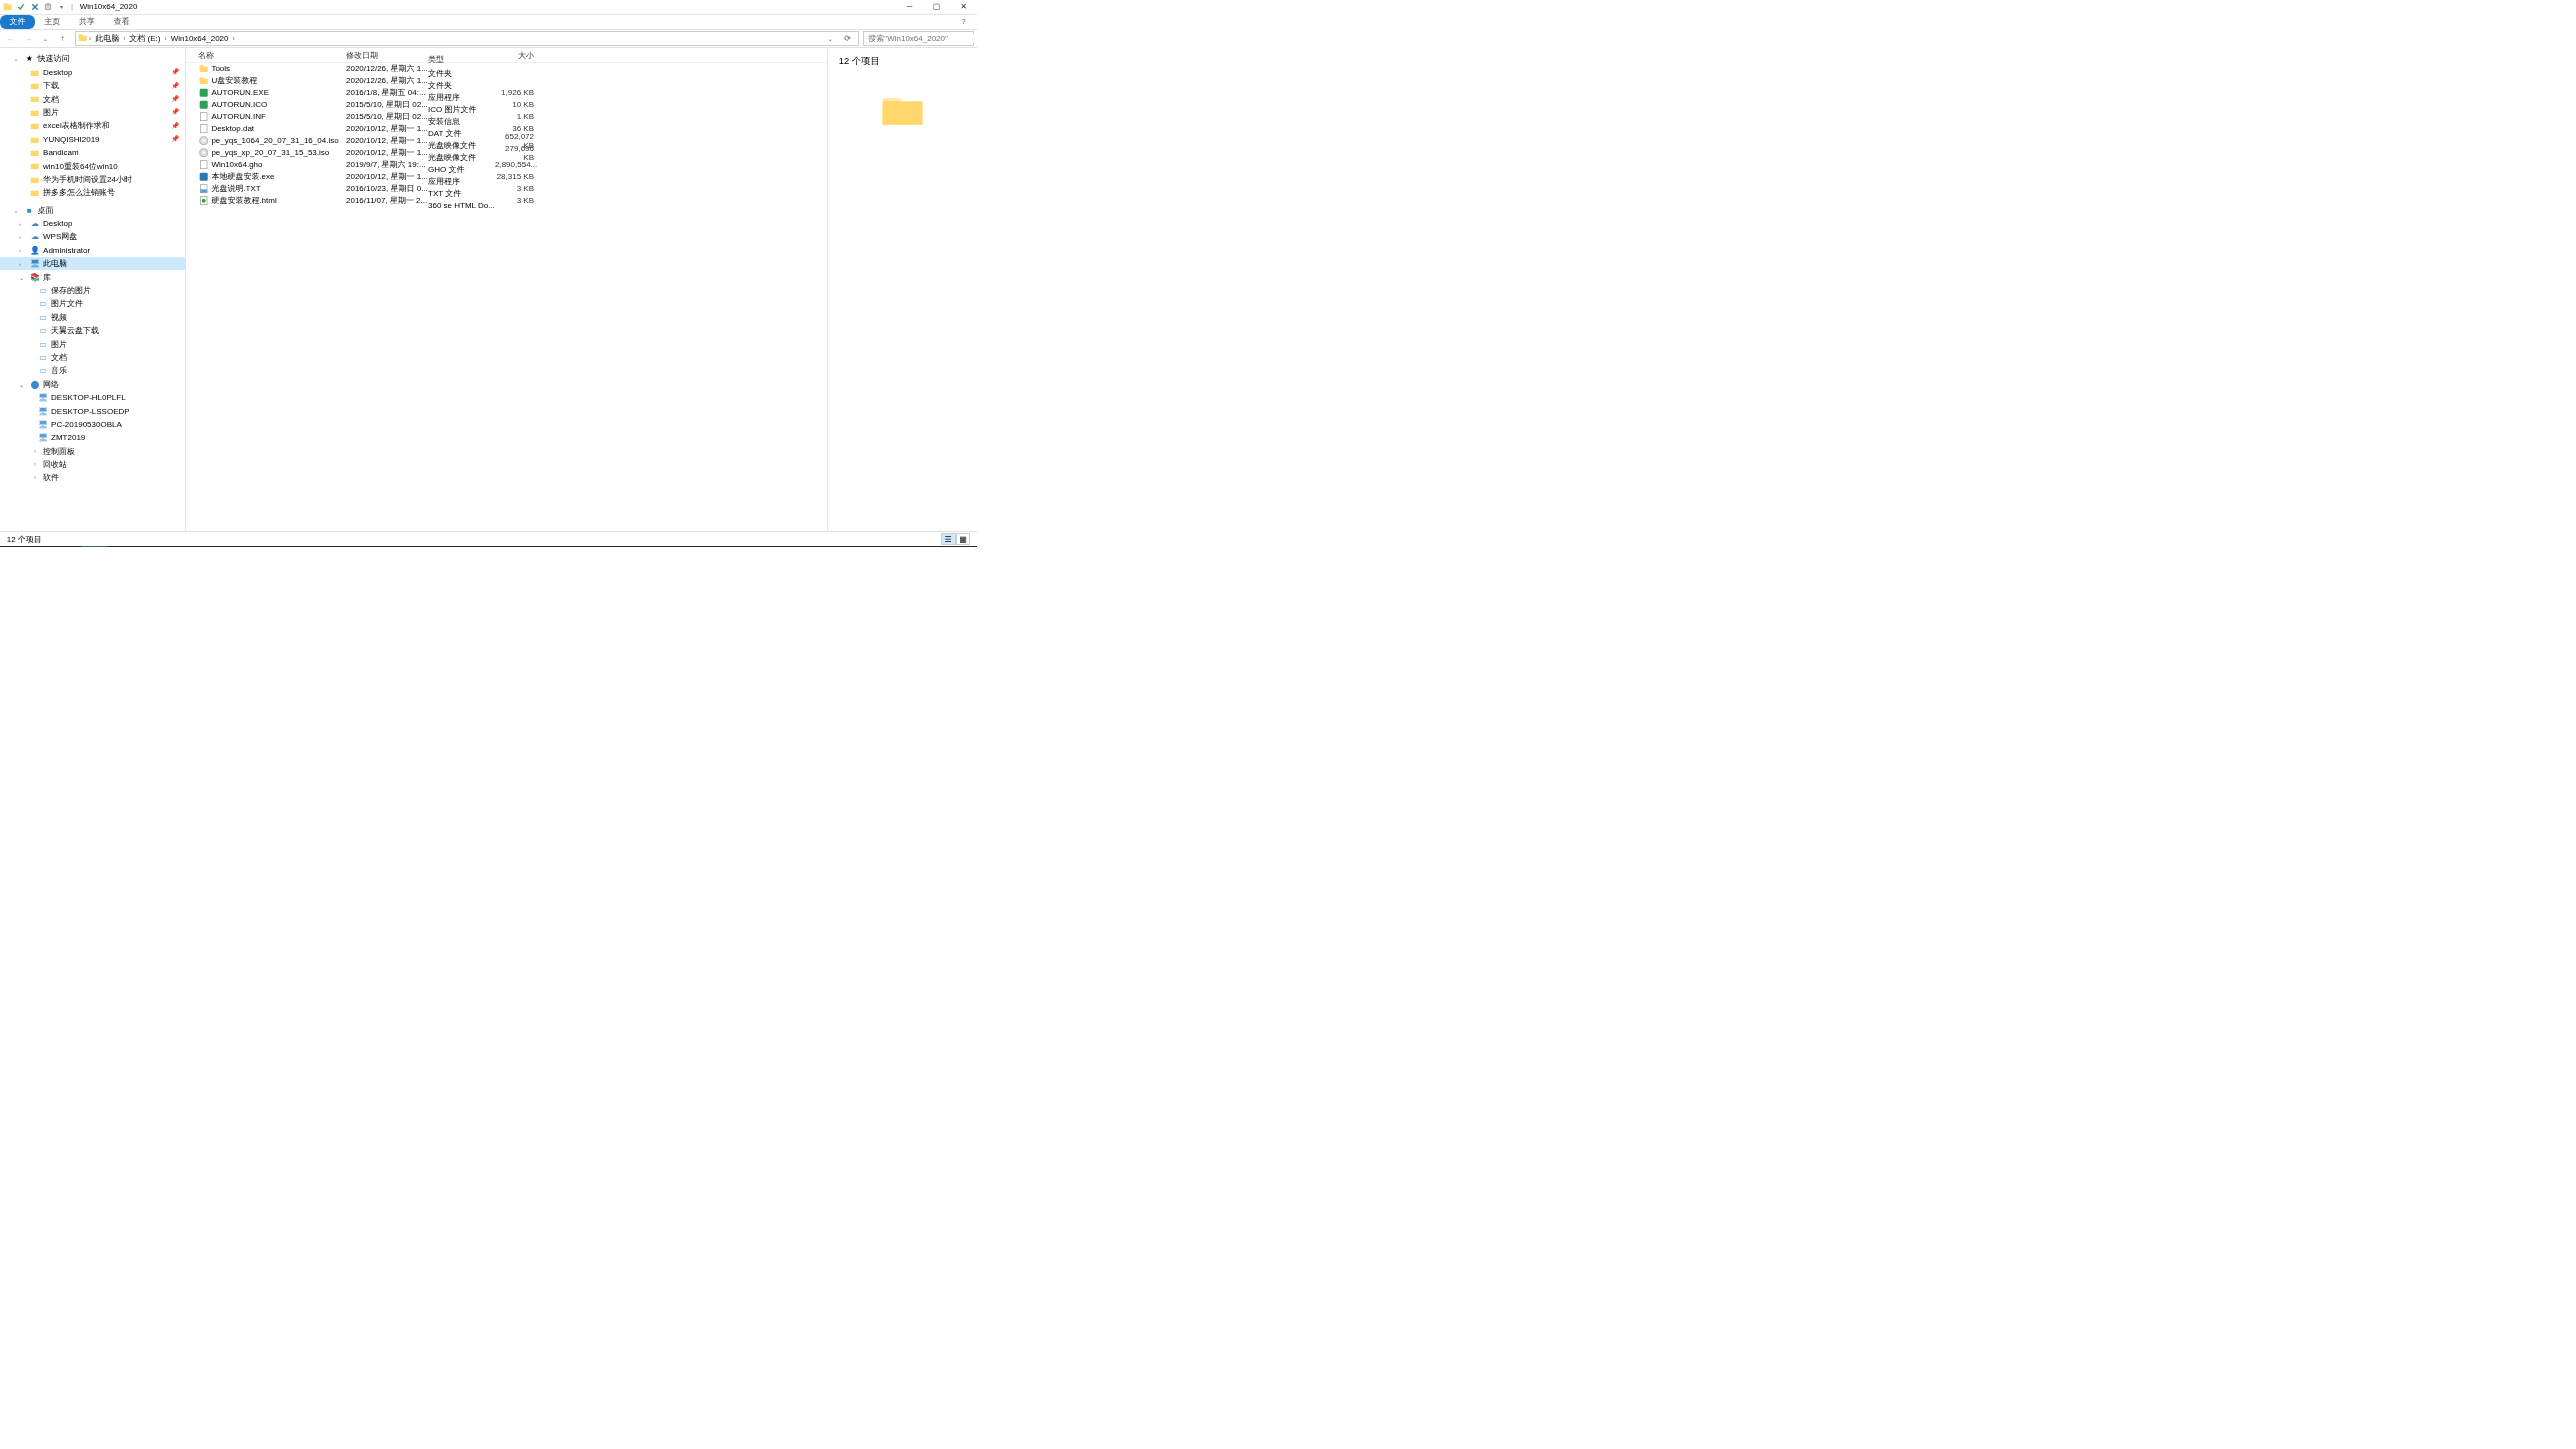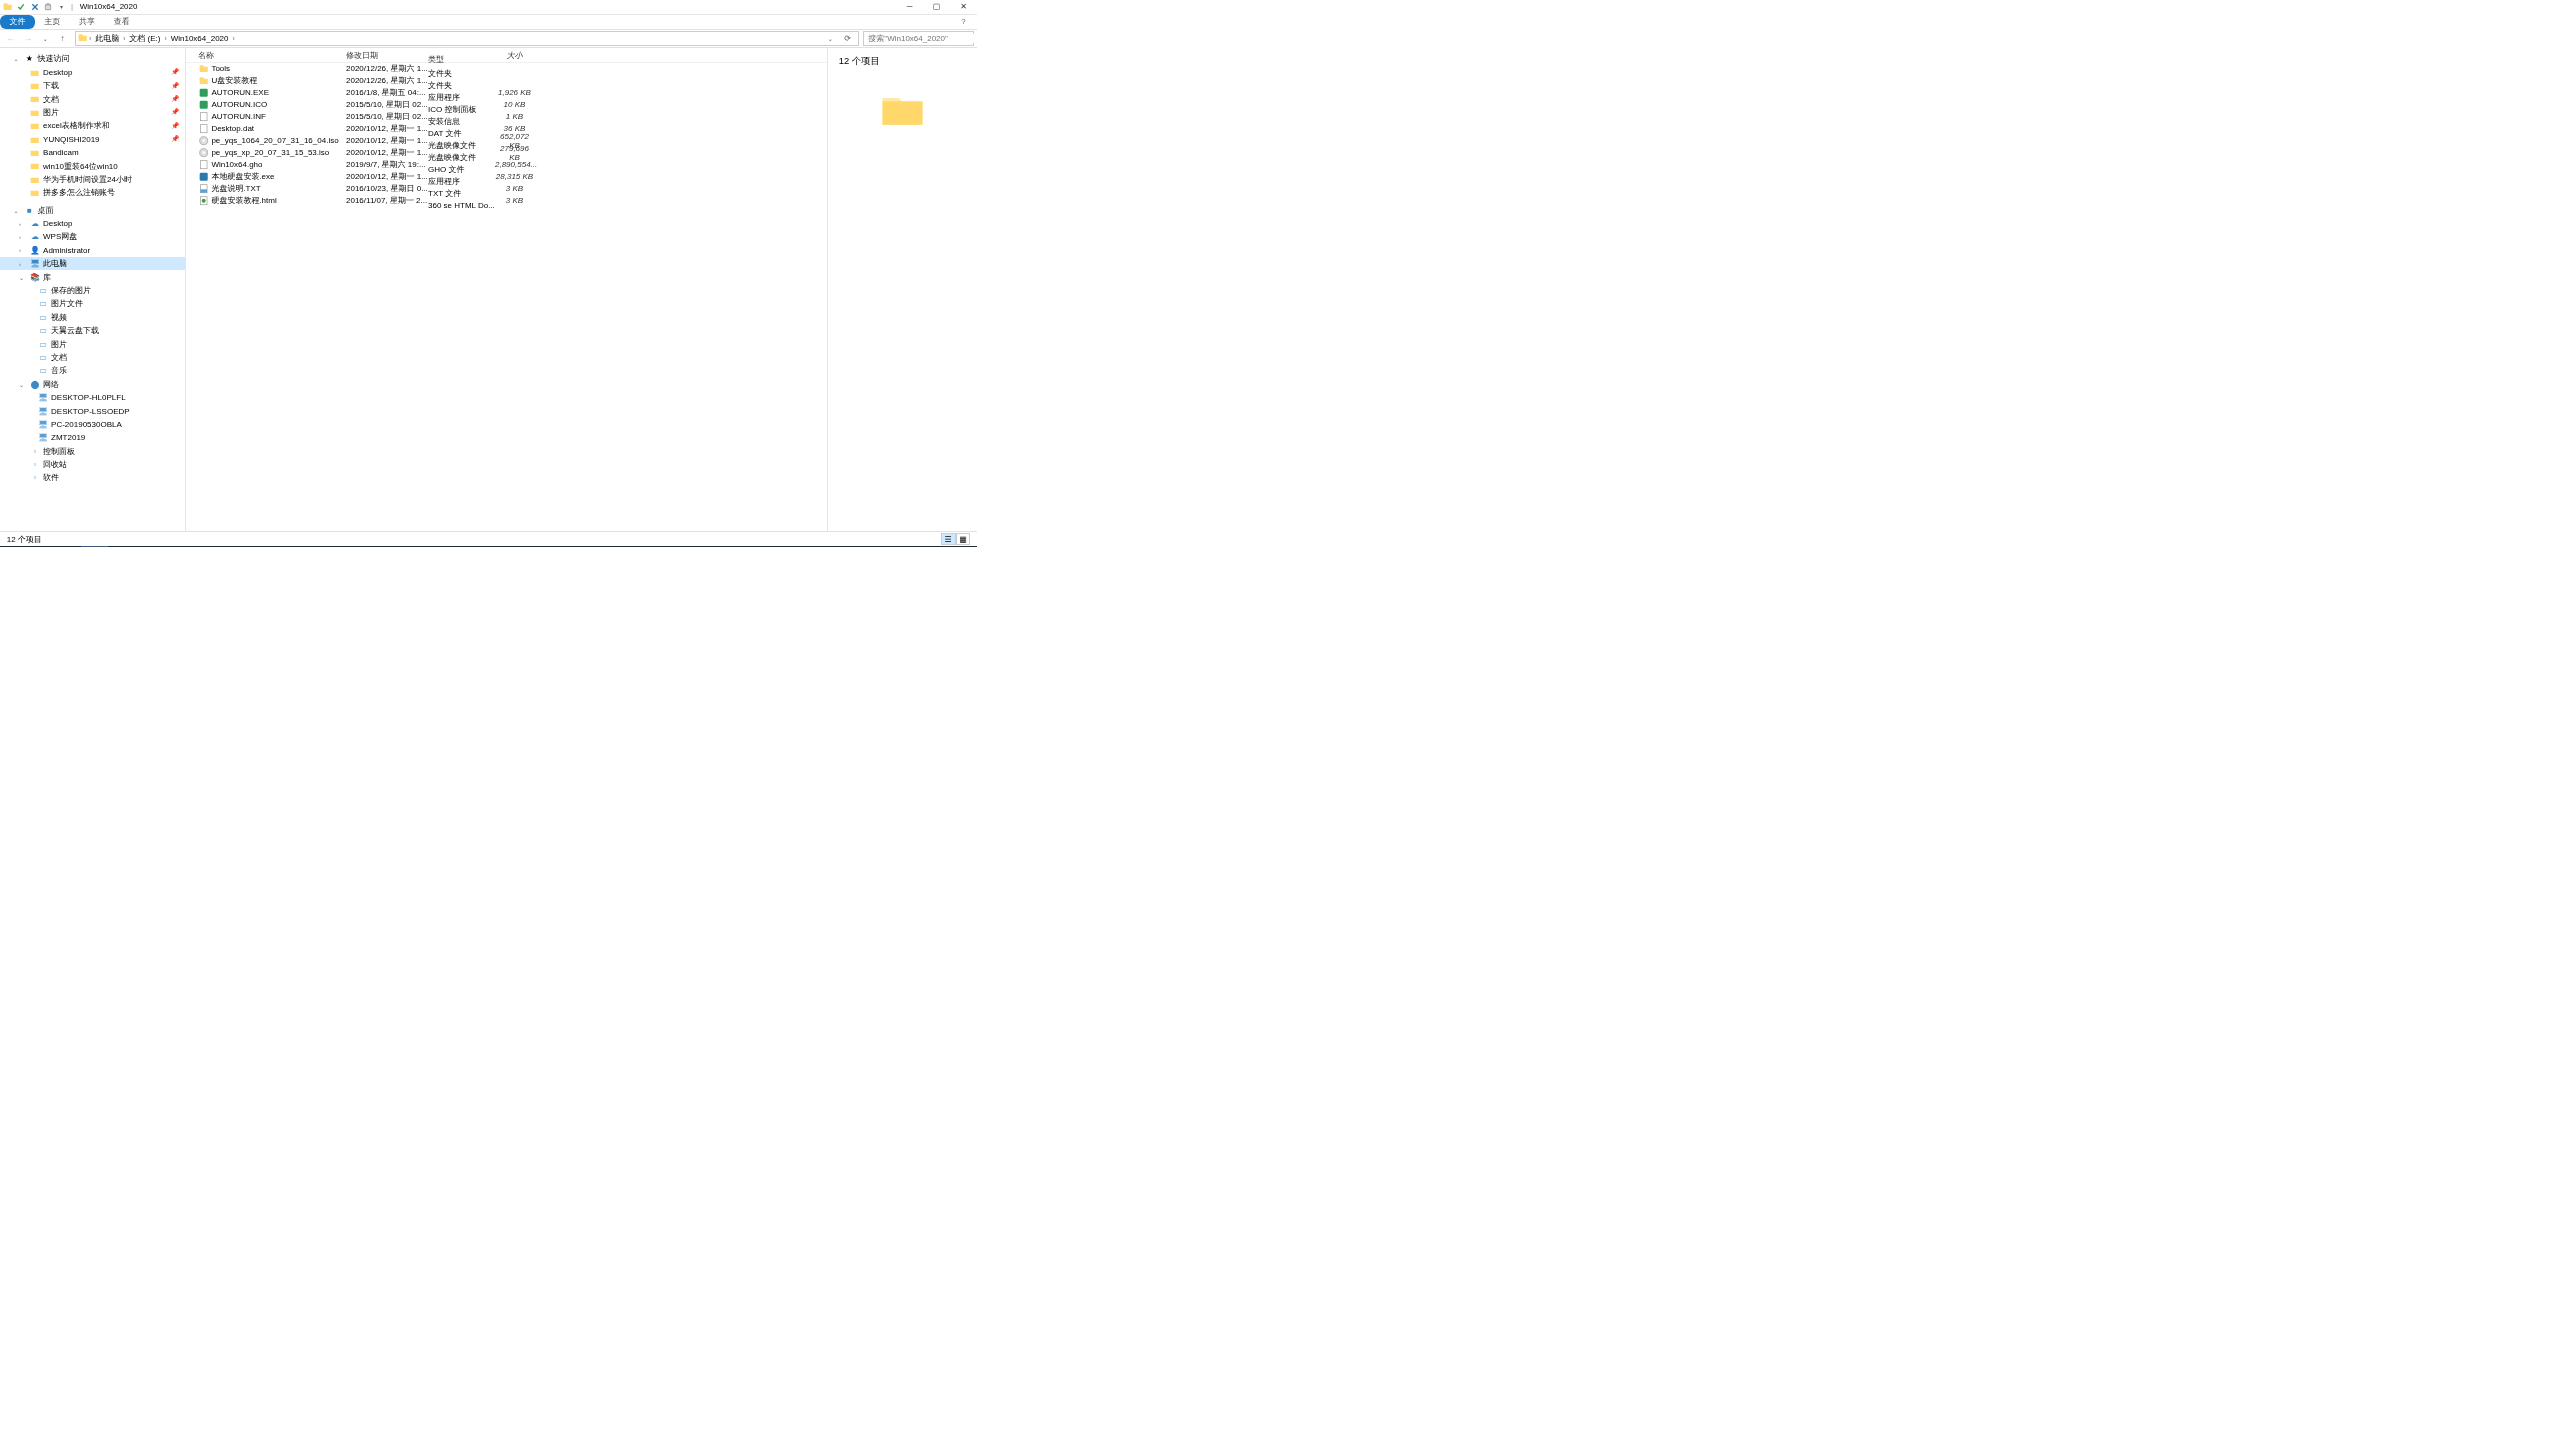--- a/index.html
+++ b/index.html
@@ -43,21 +43,21 @@
 .tnode .exp{width:8px;color:#666;font-size:6px;}
 
 
 .list { flex:1; display:flex; }
 .files { flex:1; border-right:0.7px solid #e5e5e5;}
 .cols { height:14.8px; display:flex; align-items:center; border-bottom:0.7px solid #f1f1f1; padding-left:12px;}
 .cols div { color:#333; }
 .c-name{width:148px;}
 .c-date{width:82px;}
 .c-type{width:67px;margin-top:9px;}
-.c-size{width:43px;text-align:center;padding-right:4px;font-style:italic;}
+.c-size{width:43px;text-align:right;padding-right:4px;}
 .row { height:12px; display:flex; align-items:center; padding-left:12px;}
 .row .ic{width:10.7px;height:10.7px;margin-right:2.7px;display:flex;align-items:center;justify-content:center;}
 .row .c-name{display:flex;align-items:center;}
 .row .c-size{color:#333;}
 
 
 .preview { width:149px; padding:6.7px 10.7px;}
 .preview .big{width:47px;height:40px;margin:20px auto;}
 
 
@@ -423,21 +423,21 @@
           <div class="row">
             <div class="c-name">
               <span class="ic">
                 <svg width="9.4" height="9.4" viewBox="0 0 14 14">
                   <rect x="1" y="1" width="12" height="12" rx="2" fill="#2e9e5b"></rect>
                 </svg>
               </span>
               <span>AUTORUN.ICO</span>
             </div>
             <div class="c-date">2015/5/10, 星期日 02...</div>
-            <div class="c-type">ICO 控制面板</div>
+            <div class="c-type">ICO 图片文件</div>
             <div class="c-size">10 KB</div>
           </div>
           <div class="row">
             <div class="c-name">
               <span class="ic">
                 <svg width="9.4" height="9.4" viewBox="0 0 14 14">
                   <rect x="2" y="1" width="10" height="12" fill="#fff" stroke="#999"></rect>
                 </svg>
               </span>
               <span>AUTORUN.INF</span>

